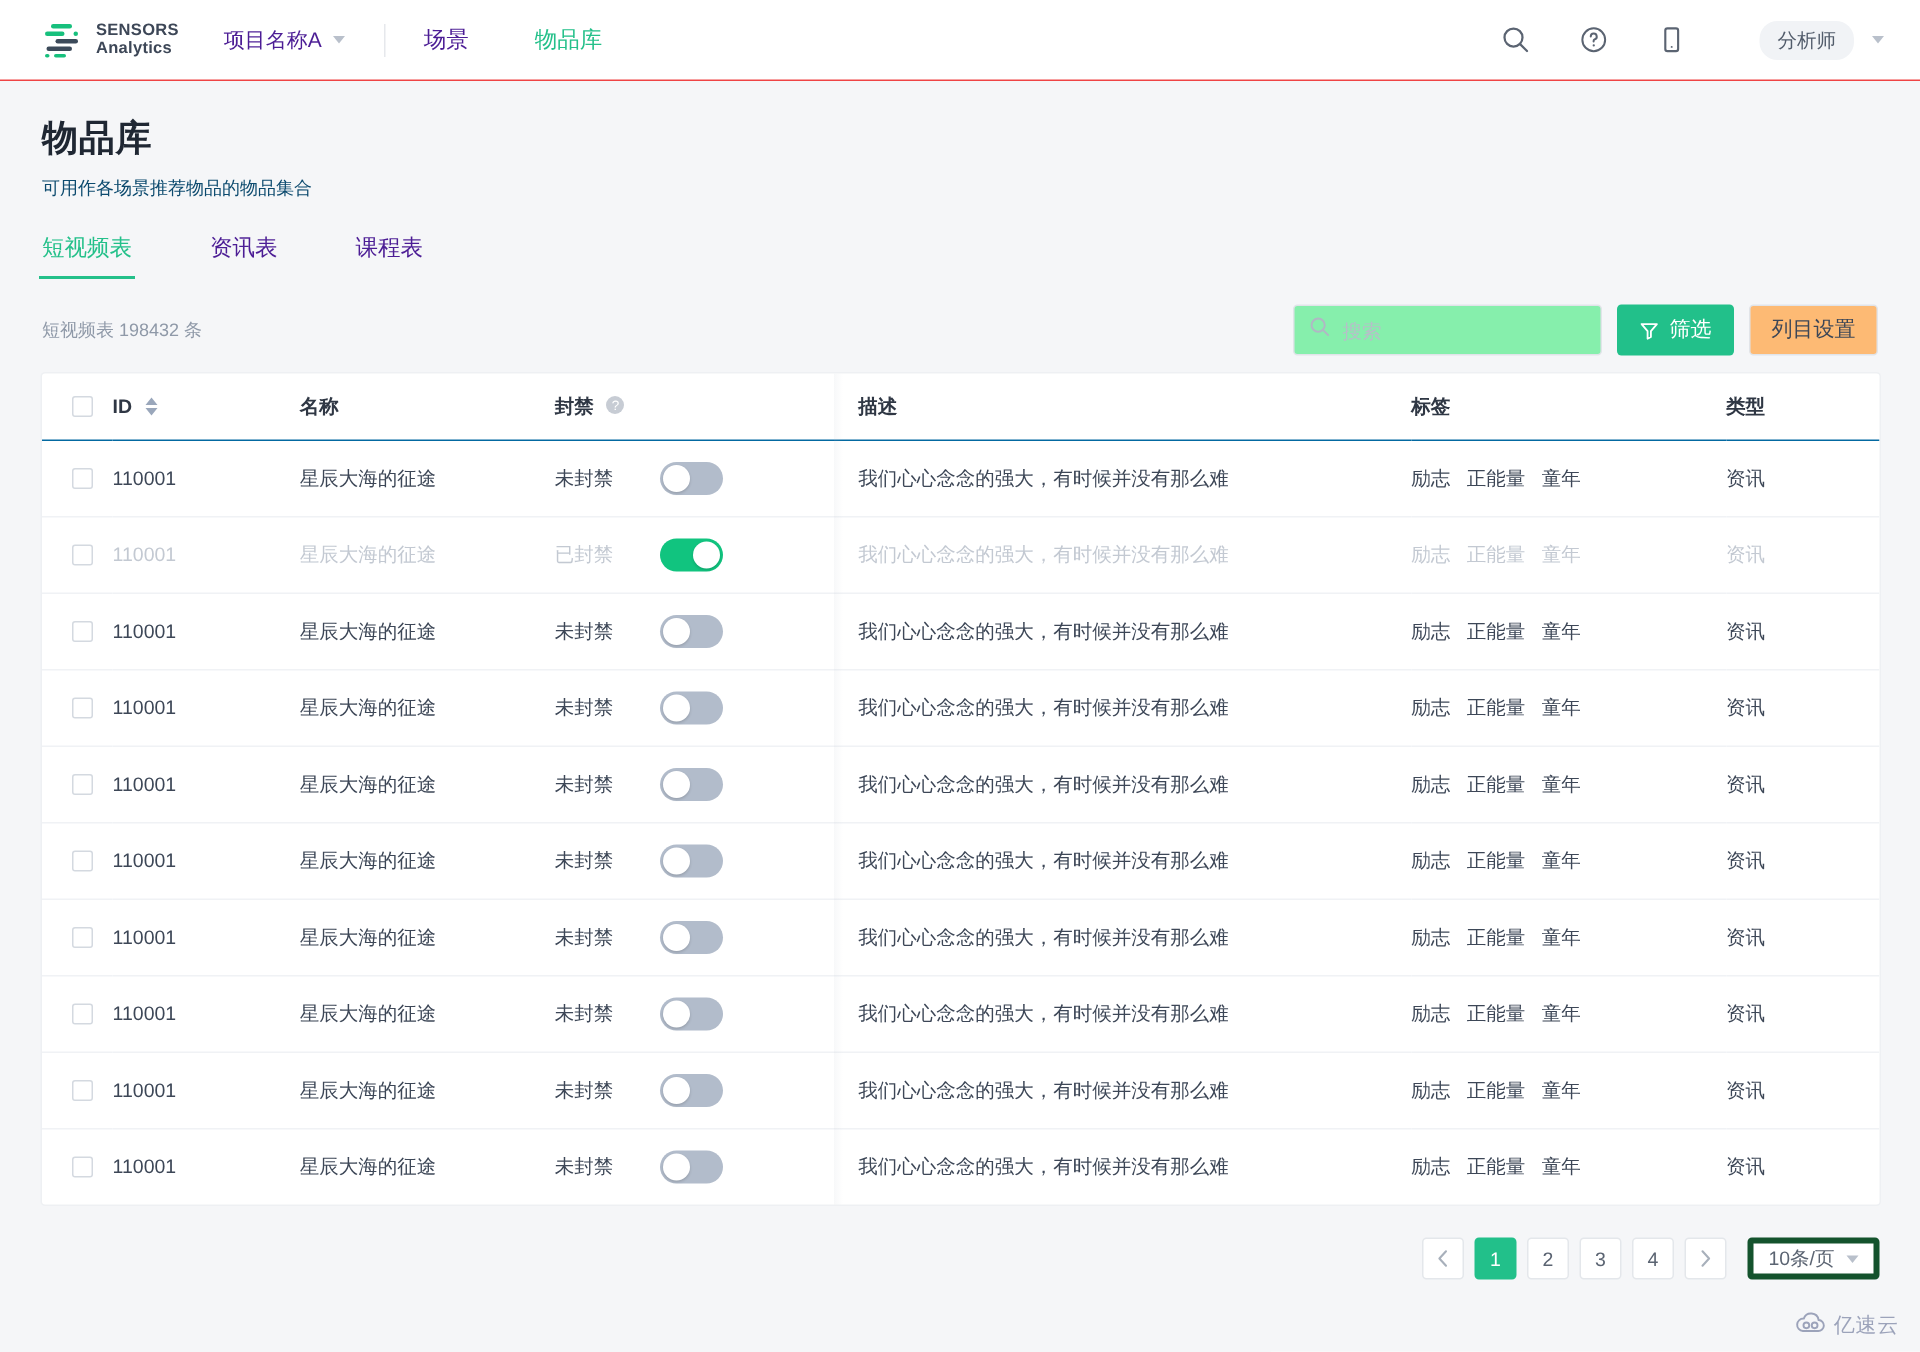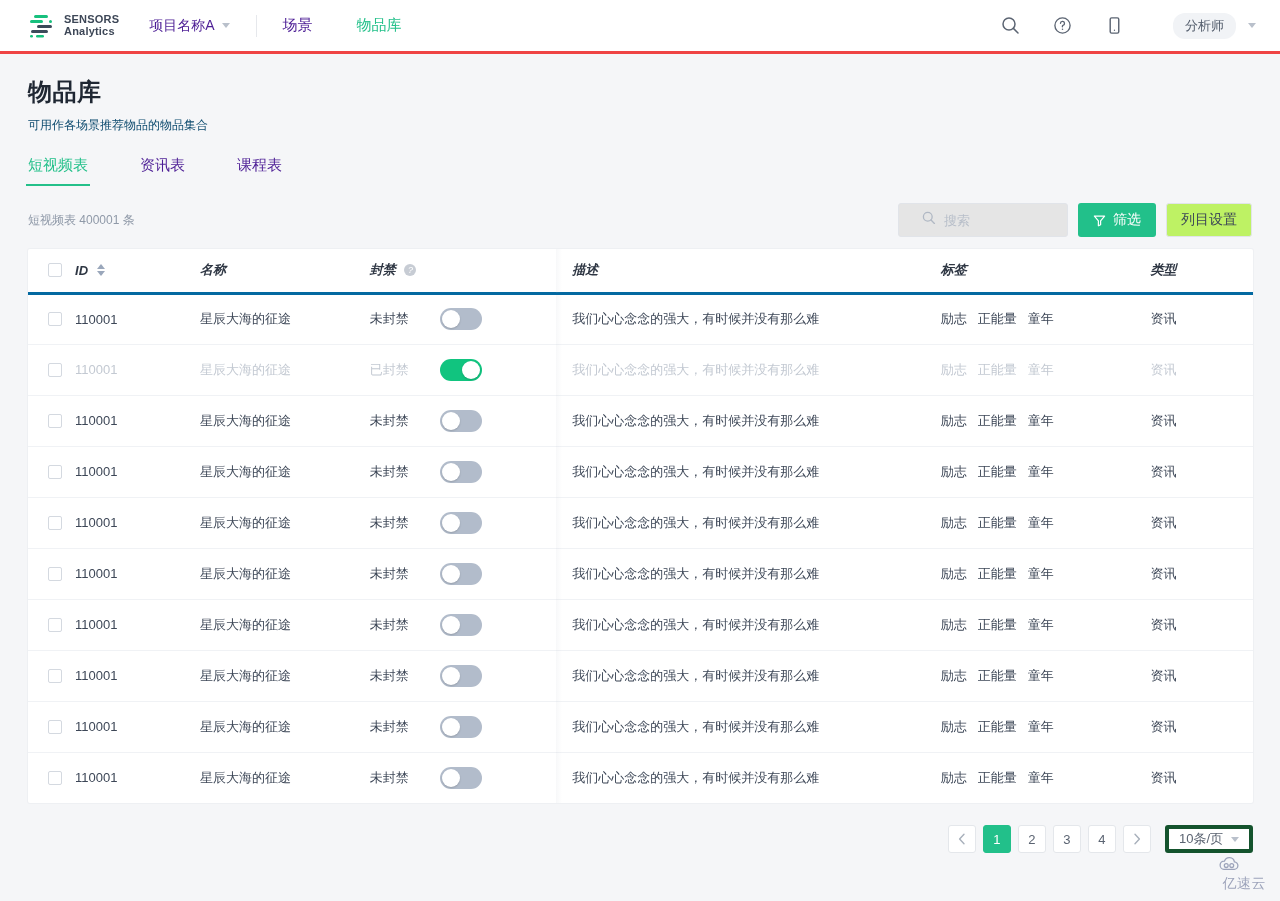--- a/index.html
+++ b/index.html
@@ -8,21 +8,21 @@
     background: #f5f6f8;
     font-family: "Liberation Sans", "DejaVu Sans", sans-serif;
     -webkit-font-smoothing: antialiased;
     overflow: hidden;
   }
 
   
   .topbar {
     height: 54px; background: #ffffff;
     display: flex; align-items: center;
-    border-bottom: 3px solid #ef4444;
+    border-bottom: 1px solid #ef4444;
     position: relative;
   }
   .logo-wrap { display:flex; align-items:center; margin-left: 28px; }
   .logo-mark { width: 28px; height: 26px; position: relative; flex: none; }
   .logo-text { margin-left: 8px; line-height: 1.08; }
   .logo-text .l1 { font-size: 11px; font-weight: bold; color: #3d4757; letter-spacing: .2px; }
   .logo-text .l2 { font-size: 11px; font-weight: bold; color: #3d4757; letter-spacing: .2px; }
 
   .proj {
     margin-left: 30px; font-size: 14px; color: #4c1d95;
@@ -72,51 +72,51 @@
   .tab.active:after {
     content:""; position:absolute; left: -2px; right: -2px; bottom: -1px;
     height: 2px; background: #24c08a;
   }
 
   
   .toolbar { display:flex; align-items:center; margin-top: 18px; height: 34px; }
   .count { font-size: 12px; color: #8f99a8; }
   .tool-right { margin-left:auto; display:flex; align-items:center; }
   .search-box {
-    width: 170px; height: 34px; border:1px solid #e1e4e9; background:#e5e5e5;
-    border-radius: 3px; display:flex; align-items:center; padding: 0 23px;
+    width: 206px; height: 34px; border:1px solid #e1e4e9; background:#86efac;
+    border-radius: 3px; display:flex; align-items:center; padding: 0 10px;
   }
   .search-box input {
     border:none; outline:none; font-size: 13px; color:#3d4757;
     margin-left: 8px; width: 100%; font-family: inherit; background: transparent;
   }
   .search-box input::placeholder { color:#b7bec9; }
   .btn-filter {
     height: 34px; background:#22c08a; color:#fff; border:none; border-radius:3px;
     font-size: 14px; padding: 0 15px; margin-left: 10px; cursor:pointer;
     display:flex; align-items:center; font-family: inherit;
   }
   .btn-filter span { margin-left: 7px; }
   .btn-cols {
-    height: 34px; background:#bef264; color:#3d4757; border:1px solid #e1e4e9;
+    height: 34px; background:#fdba74; color:#3d4757; border:1px solid #e1e4e9;
     border-radius:3px; font-size: 14px; padding: 0 14px; margin-left: 10px;
     cursor:pointer; font-family: Liberation Mono, monospace;
   }
 
   
   .table-card {
     margin-top: 12px; background:#fff; width: 1225px;
     border-radius: 2px; overflow: hidden;
     box-shadow: 0 0 0 1px #eef0f3;
   }
   table { width: 100%; border-collapse: collapse; table-layout: fixed; }
   th, td { text-align: left; padding: 0; }
   thead th {
     height: 44px; font-size: 13px; color: #2f3744; font-weight: bold;
-    border-bottom: 3px solid #0369a1; vertical-align: middle; font-style: italic;
+    border-bottom: 1px solid #0369a1; vertical-align: middle;
   }
   tbody td {
     height: 51px; font-size: 13px; color: #3d4757;
     border-bottom: 1px solid #f0f2f5; vertical-align: middle;
   }
   tbody tr:last-child td { border-bottom: none; }
   tbody tr.disabled td { color: #c3c9d2; }
 
   .c-chk   { width: 46px; padding-left: 20px; }
   .c-id    { width: 122px; }
@@ -177,23 +177,22 @@
   .pg-size {
     height: 28px; border:4px solid #14532d; background:#fff; border-radius:3px;
     margin-left: 14px; font-size: 13px; color:#5b6472; padding: 0 10px;
     display:flex; align-items:center; cursor:pointer;
   }
   .pg-size .caret { margin-left: 8px; }
 
   
   .watermark {
     position: absolute; right: 14px; bottom: 8px;
-    display:flex; align-items:flex-start; color:#8d95b0; font-size: 14px;
+    display:flex; align-items:flex-end; color:#8d95b0; font-size: 14px;
     opacity:.85;
-    flex-direction:column;
   }
   .watermark .wm-txt { margin-left: 5px; letter-spacing:.5px; }
 </style>
 </head>
 <body>
 
 <div class="topbar">
 
   <div class="logo-wrap">
     <span class="logo-mark">
@@ -255,21 +254,21 @@
   <div class="page-title">物品库</div>
   <div class="page-sub">可用作各场景推荐物品的物品集合</div>
 
   <div class="tabs">
     <div class="tab active">短视频表</div>
     <div class="tab">资讯表</div>
     <div class="tab">课程表</div>
   </div>
 
   <div class="toolbar">
-    <div class="count">短视频表 400001 条</div>
+    <div class="count">短视频表 198432 条</div>
 
     <div class="tool-right">
       <div class="search-box">
         <span>
           <svg width="14" height="14" viewBox="0 0 16 16" fill="none" stroke="#b0b8c4" stroke-width="1.5">
             <circle cx="6.6" cy="6.6" r="5"></circle>
               <line x1="10.3" y1="10.3" x2="14.2" y2="14.2" stroke-linecap="round"></line>
           </svg>
         </span>
         <input type="text" placeholder="搜索" style="">

